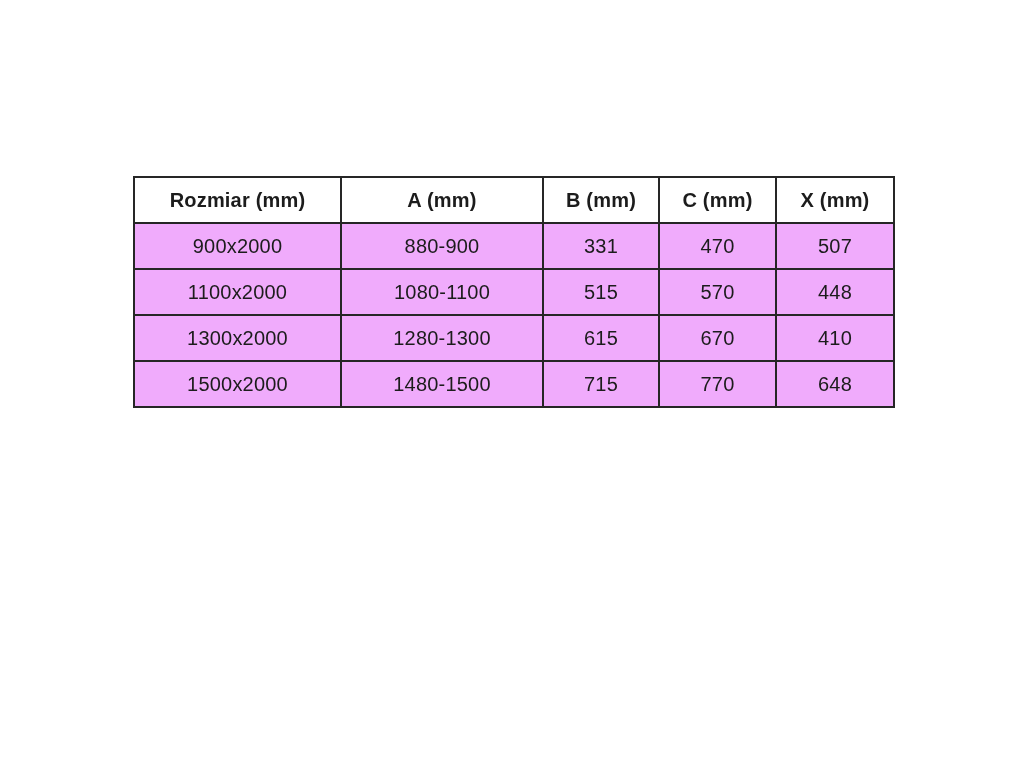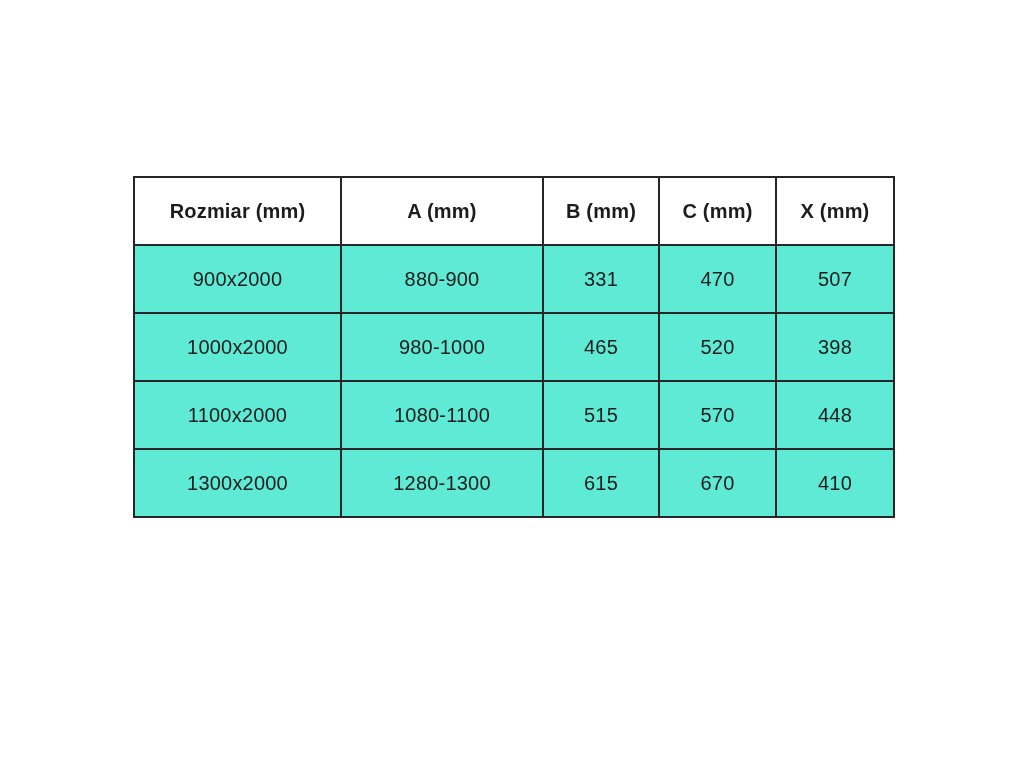--- a/index.html
+++ b/index.html
@@ -24,30 +24,30 @@
     table-layout: fixed;
     color: #1c1c1c;
   }
   table.size-table th,
   table.size-table td {
     border: 2px solid #262626;
     text-align: center;
     vertical-align: middle;
     height: 44px;
     font-size: 20px;
-    padding: 11px;
+    padding: 0;
     letter-spacing: 0.2px;
   }
   table.size-table th {
     font-weight: bold;
     background: #ffffff;
   }
   table.size-table td {
     font-weight: normal;
-    background: #5eead4;
+    background: #f0abfc;
     text-align: center;
   }
 </style>
 </head>
 <body>
 
 <div class="canvas">
   <table class="size-table">
     <colgroup>
       <col style="width:207px">
@@ -67,35 +67,35 @@
     </thead>
     <tbody>
         <tr>
           <td>900x2000</td>
           <td>880-900</td>
           <td>331</td>
           <td>470</td>
           <td>507</td>
         </tr>
         <tr>
-          <td>1000x2000</td>
-          <td>980-1000</td>
-          <td>465</td>
-          <td>520</td>
-          <td>398</td>
-        </tr>
-        <tr>
           <td>1100x2000</td>
           <td>1080-1100</td>
           <td>515</td>
           <td>570</td>
           <td>448</td>
         </tr>
         <tr>
           <td>1300x2000</td>
           <td>1280-1300</td>
           <td>615</td>
           <td>670</td>
           <td>410</td>
         </tr>
+        <tr>
+          <td>1500x2000</td>
+          <td>1480-1500</td>
+          <td>715</td>
+          <td>770</td>
+          <td>648</td>
+        </tr>
       </tbody>
   </table>
 </div>
 
 </body></html>

